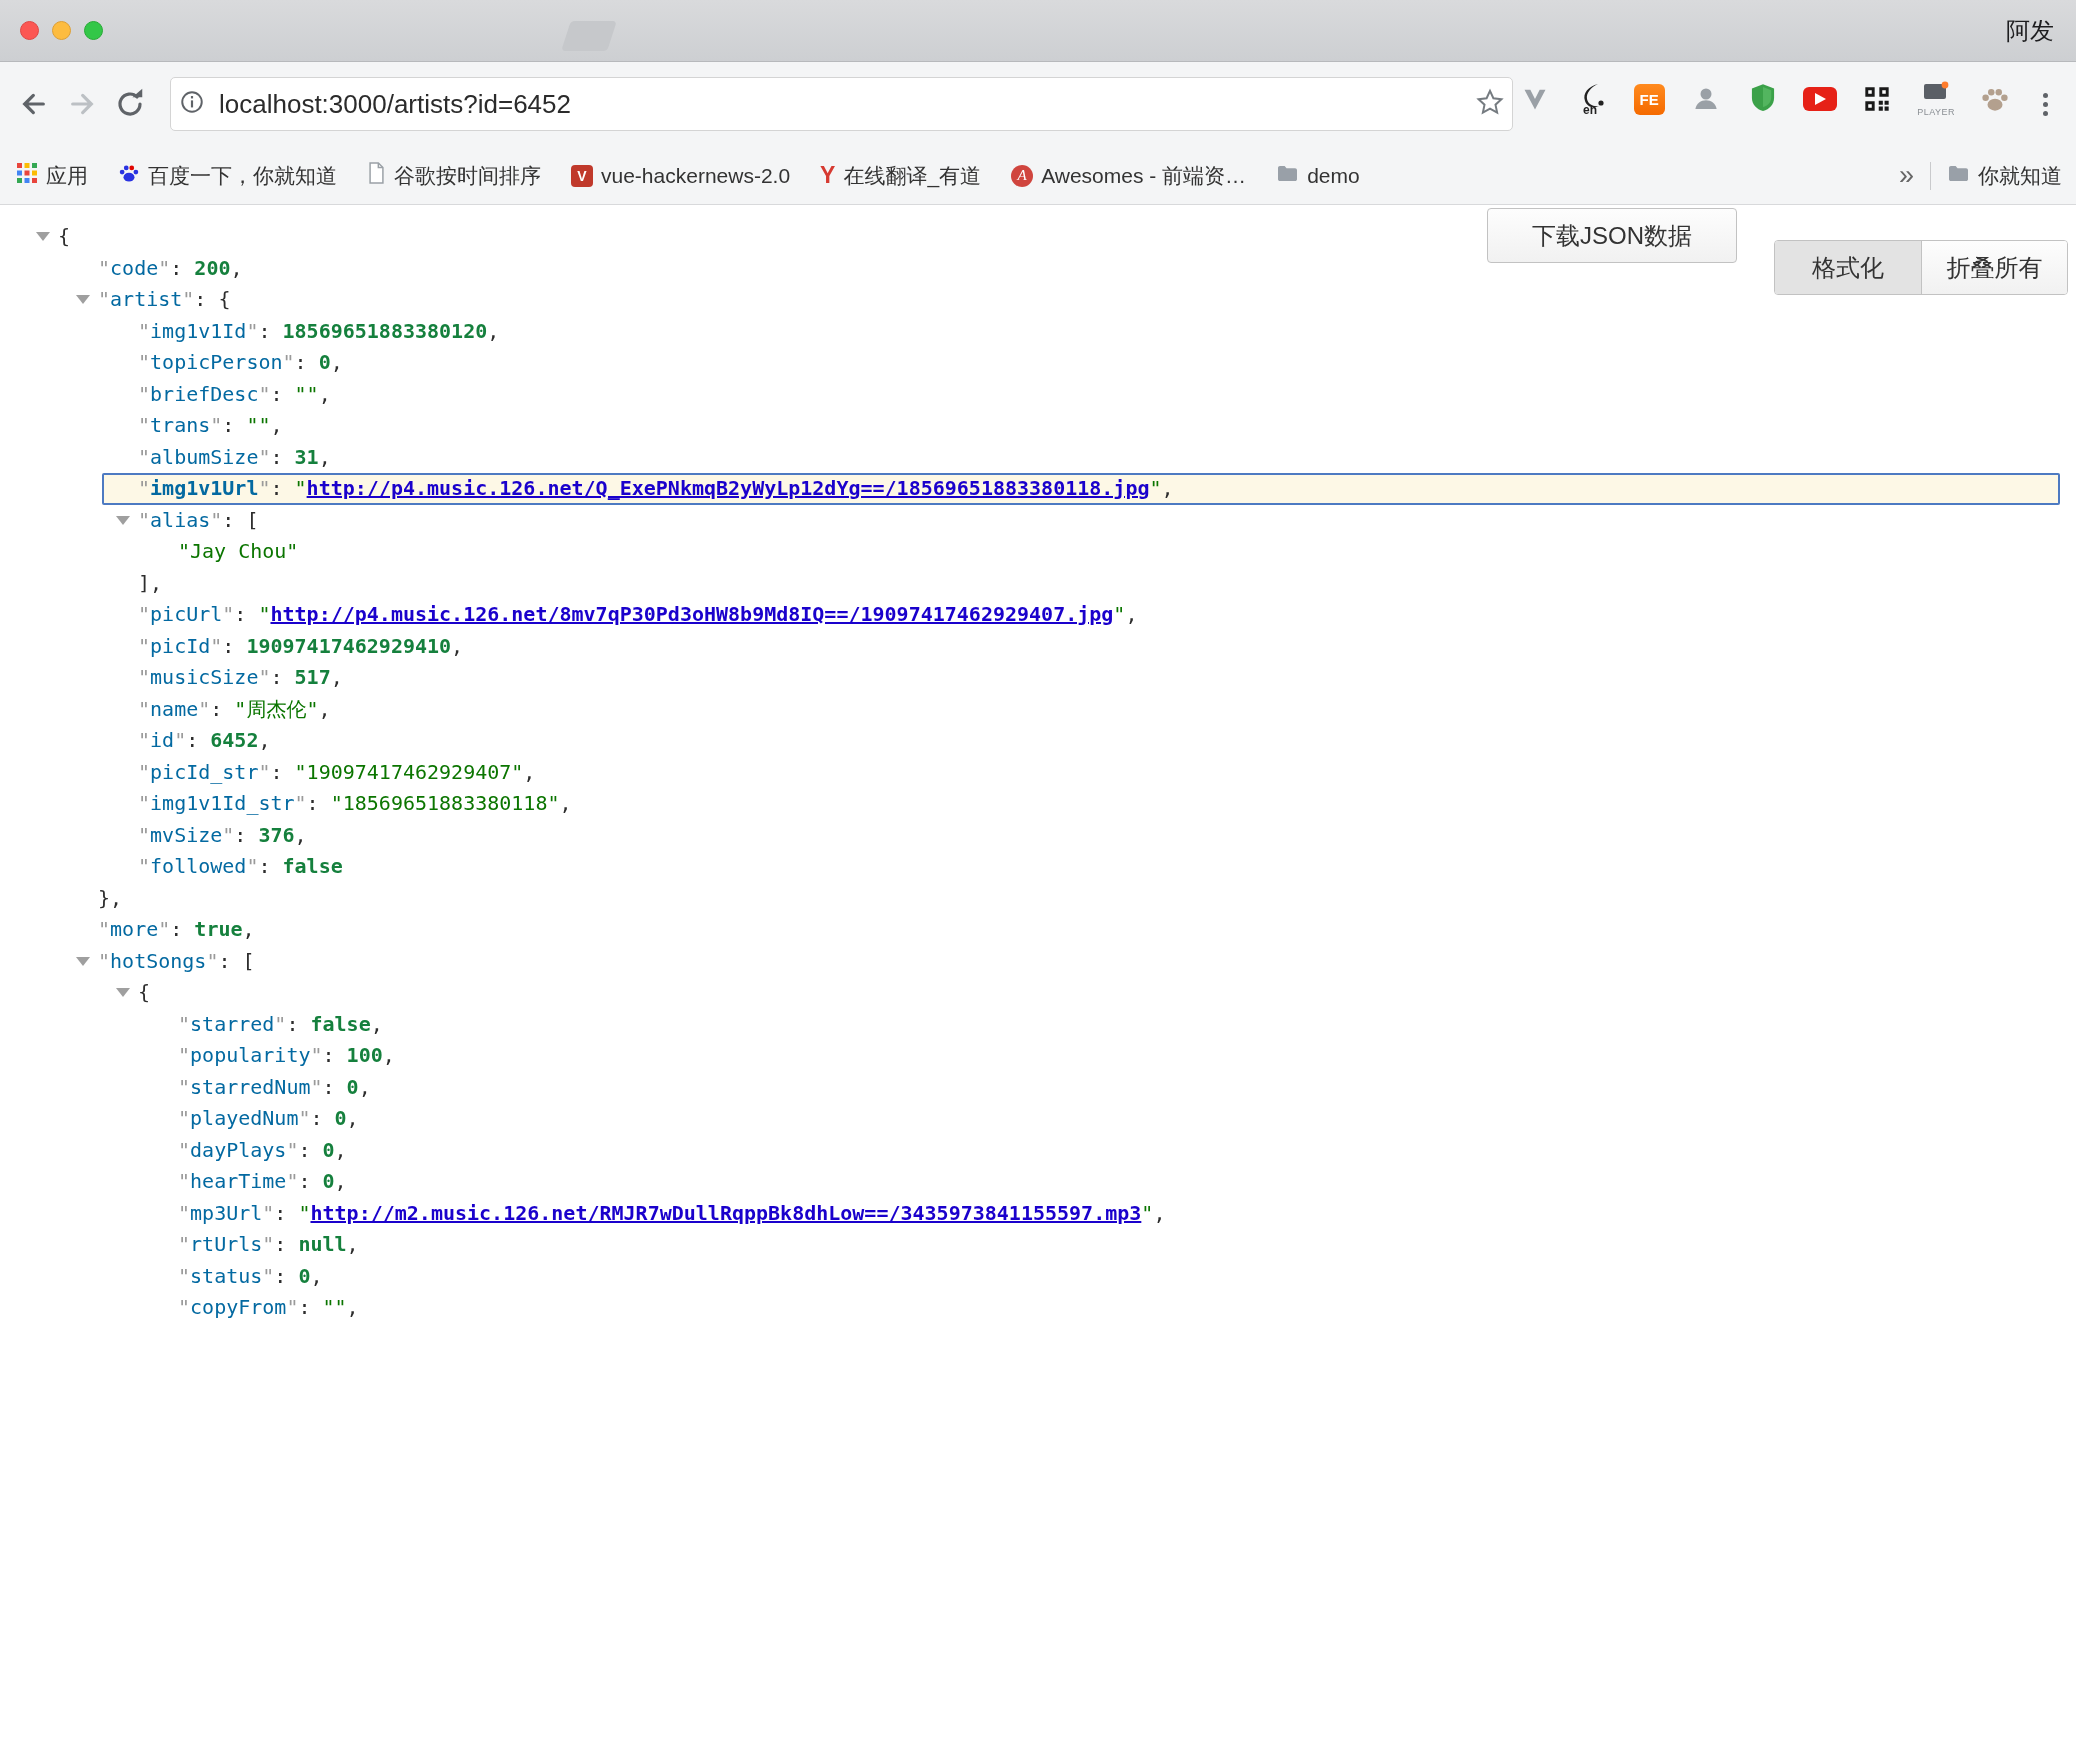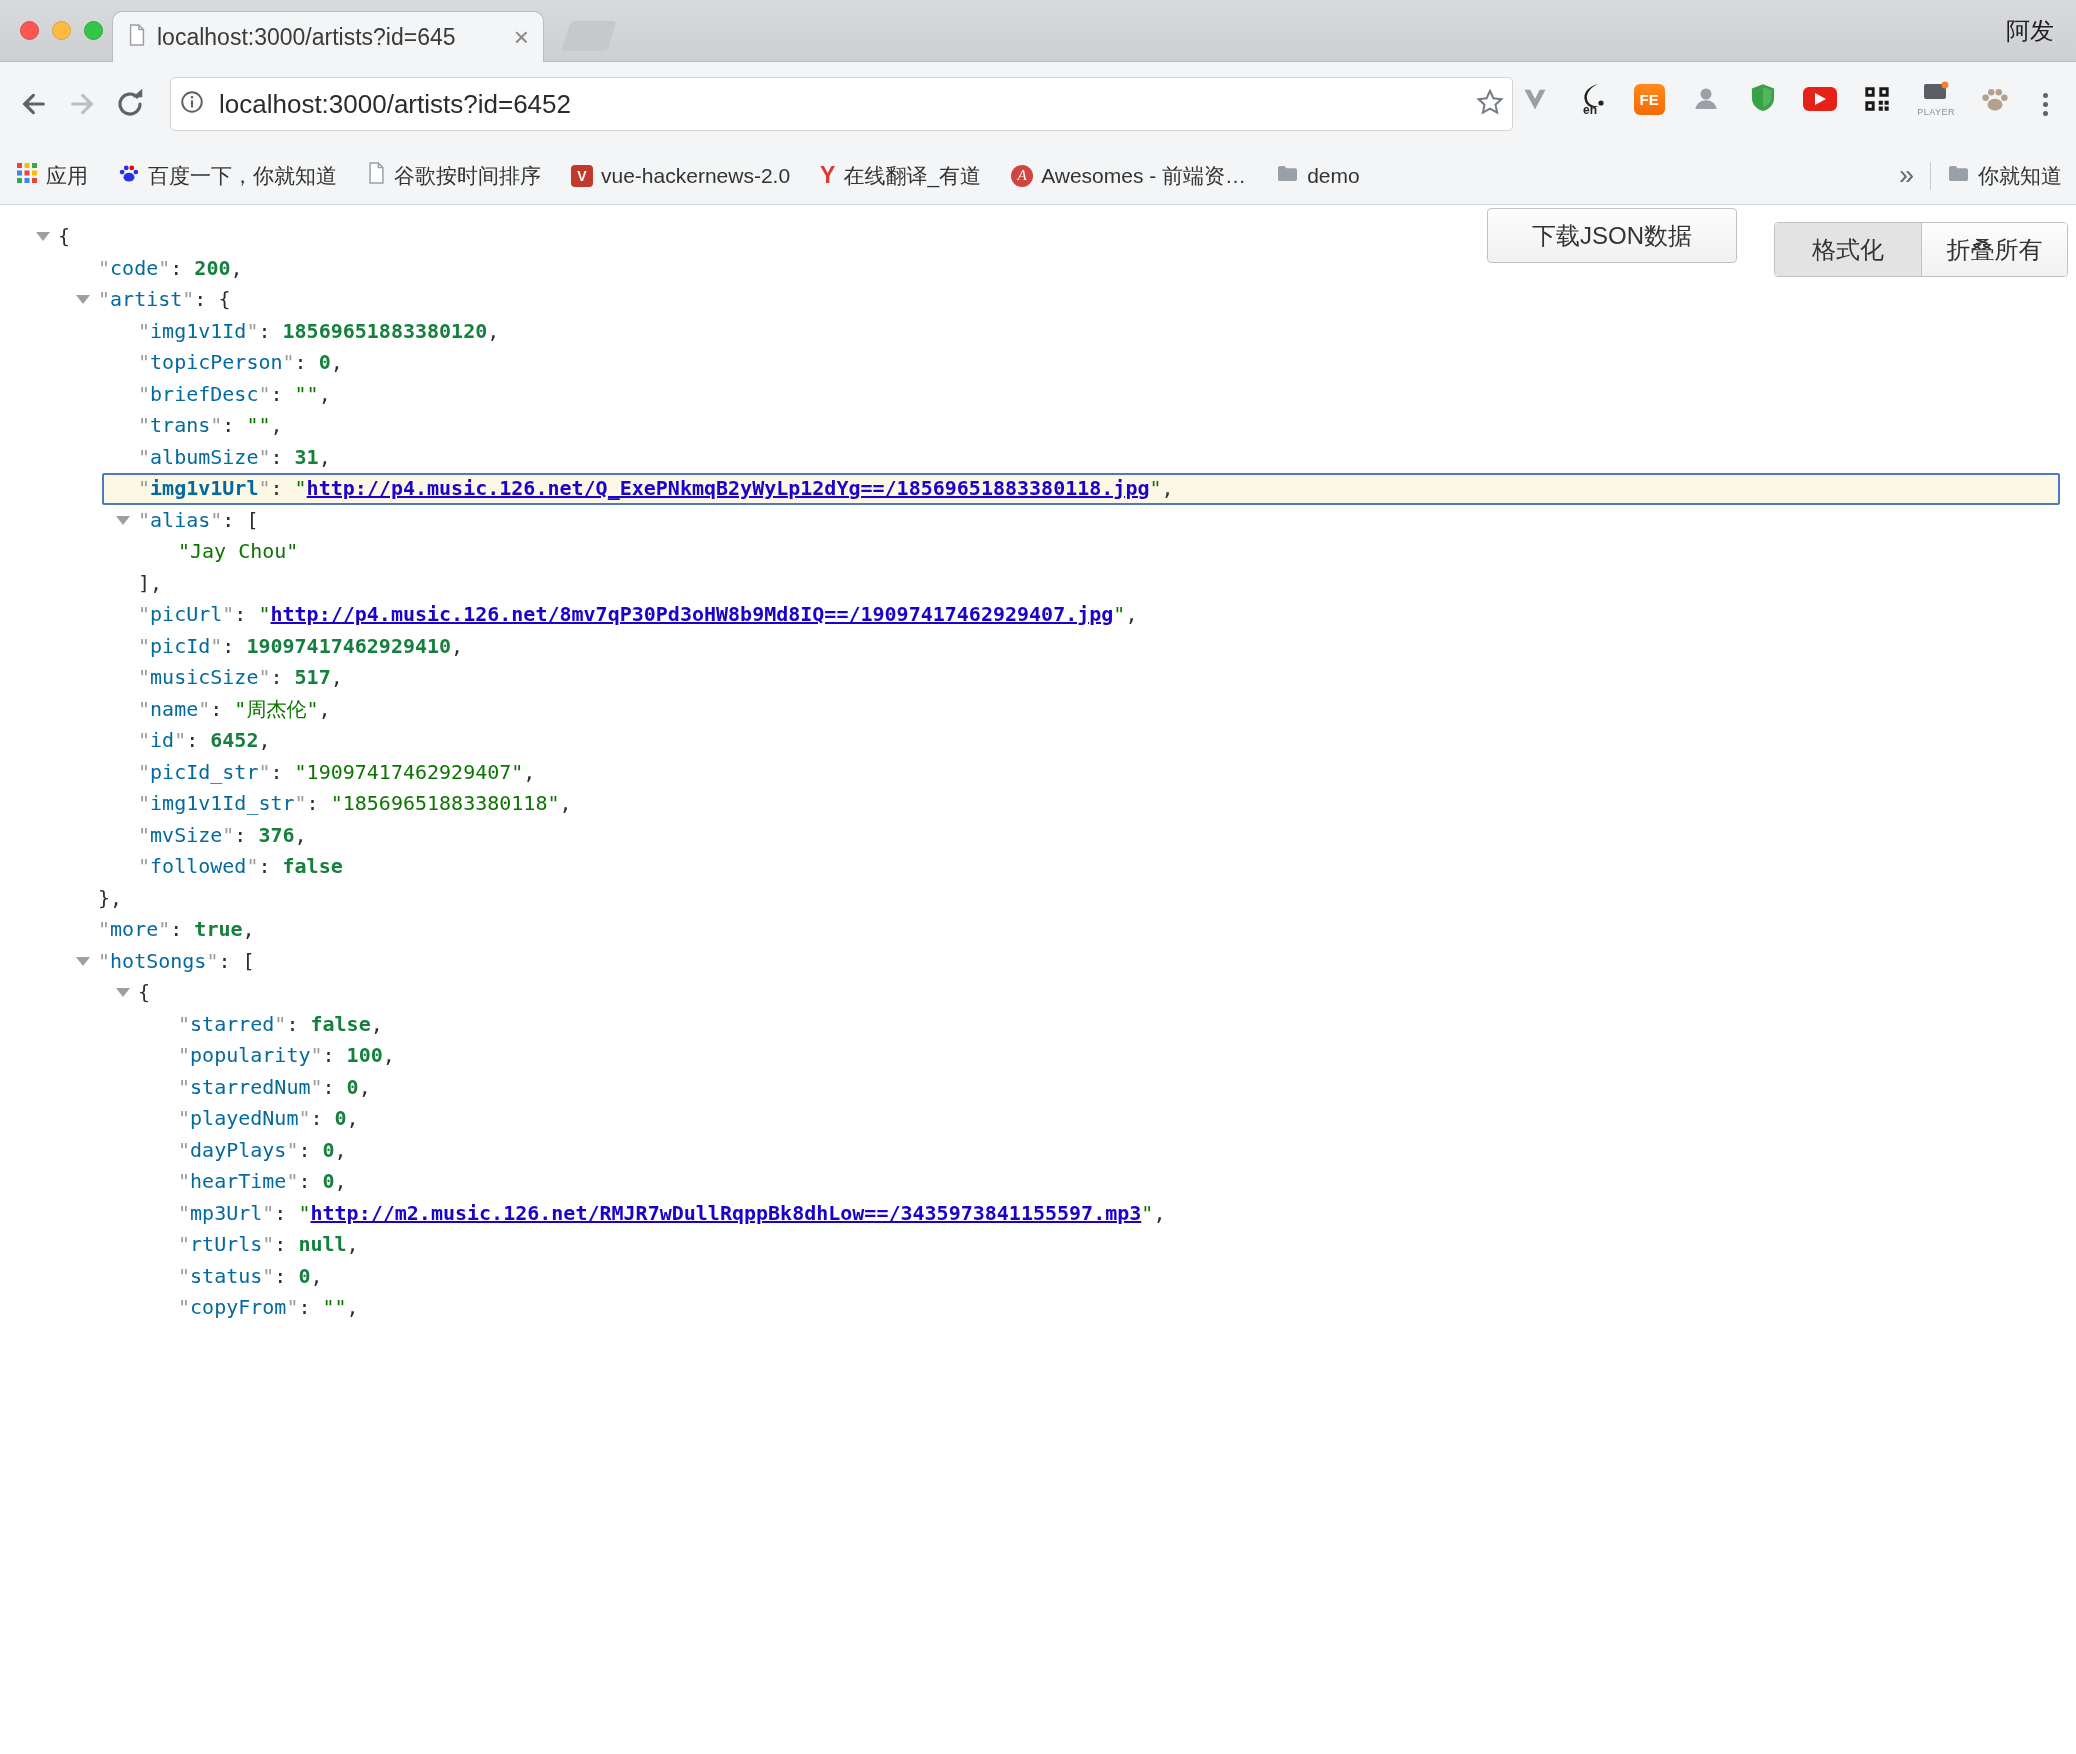--- a/index.html
+++ b/index.html
@@ -67,21 +67,21 @@
   .bm-right { position: absolute; right: 14px; display: flex; align-items: center; gap: 16px; }
   .overflow { font-size: 27px; color: #666; cursor: pointer; }
   .vdiv { width: 1px; height: 28px; background: #c9cacc; }
 
   
   .content { position: relative; height: 1549px; background: #fff; }
   #download-btn { position: absolute; top: 3px; right: 339px; width: 250px; height: 55px;
     border: 1px solid #c2c2c2; border-radius: 4px; background: linear-gradient(#fdfdfd,#f1f1f1);
     display: flex; align-items: center; justify-content: center; font-size: 24px; color: #333;
     cursor: pointer; }
-  .seg { position: absolute; top: 17px; right: 8px; display: flex; border: 1px solid #c2c2c2;
+  .seg { position: absolute; top: 35px; right: 8px; display: flex; border: 1px solid #c2c2c2;
     border-radius: 4px; overflow: hidden; }
   .seg-btn { width: 146px; height: 53px; display: flex; align-items: center; justify-content: center;
     font-size: 24px; color: #333; background: linear-gradient(#fdfdfd,#f1f1f1); cursor: pointer; }
   .seg-btn.active { background: #e3e3e3; }
   .seg-btn + .seg-btn { border-left: 1px solid #c2c2c2; }
 
   #json-lines { padding-top: 16px;
     font-family: "DejaVu Sans Mono", "Liberation Mono", monospace; font-size: 20px; }
   .jline { position: relative; height: 31.5px; line-height: 31.5px; white-space: pre; }
   .q { color: #9a9a9a; } .k { color: #0369a1; } .p { color: #2d2d2d; }
@@ -98,30 +98,20 @@
 </head>
 <body>
 
 <div>
 
   <div class="tabstrip">
     <div class="lights">
       <span class="light red"></span>
       <span class="light yellow"></span>
       <span class="light green"></span>
-    </div>
-    <div class="tab">
-      <span>
-        <svg width="20" height="22" viewBox="0 0 20 24">
-            <path d="M3 1h9l5 5v17H3z" fill="#fff" stroke="#9aa0a6" stroke-width="1.6"></path>
-            <path d="M12 1v5h5" fill="none" stroke="#9aa0a6" stroke-width="1.6"></path>
-          </svg>
-      </span>
-      <span class="tab-title">localhost:3000/artists?id=645</span>
-      <span class="tab-close">×</span>
     </div>
     <div class="newtab"></div>
     <div class="profile">阿发</div>
   </div>
 
   <div class="toolbar">
     <div class="navbtn" id="back">
       <svg width="32" height="32" viewBox="0 0 24 24">
           <path d="M19 12H6M11.5 5.5 5 12l6.5 6.5" fill="none" stroke="#5f6368" stroke-width="2.4" stroke-linecap="round"></path>
         </svg>

